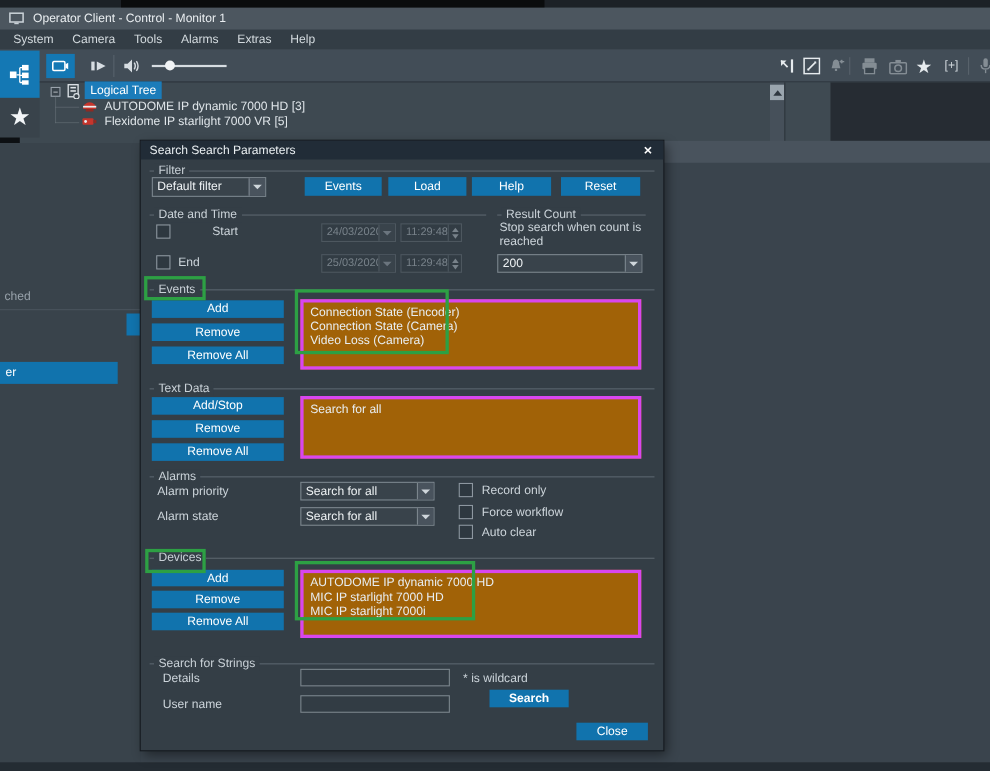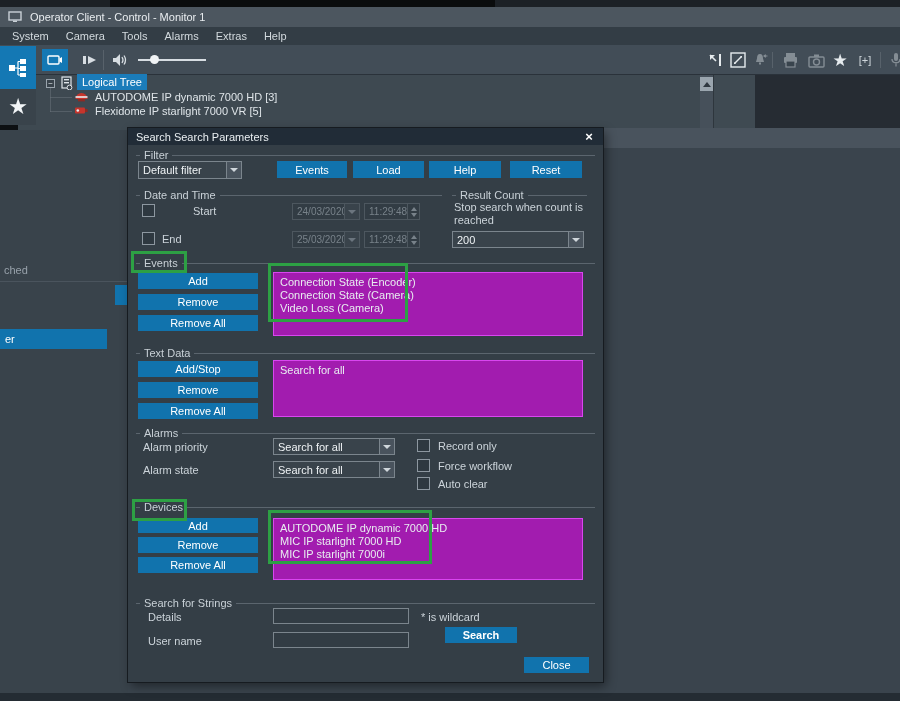--- a/index.html
+++ b/index.html
@@ -79,21 +79,21 @@
   .dd-val { flex:1; padding:2px 4px 0 4px; overflow:hidden; white-space:nowrap; }
   .dd-arrow { width:15px; background:#49535d; border-left:1px solid #7b858d; display:flex; align-items:center; justify-content:center; }
   .tri-dn { width:0; height:0; border-left:4px solid transparent; border-right:4px solid transparent; border-top:4px solid #cfd6db; }
   .dd.dis { background:#323c44; border-color:#4d575f; color:#78828a; }
   .dd.dis .dd-arrow { background:#39434b; border-left-color:#4d575f; }
   .dd.dis .tri-dn { border-top-color:#6b757e; }
   .spin { width:12px; border-left:1px solid #4d575f; display:flex; flex-direction:column; align-items:center; justify-content:center; gap:2px; }
   .tri-mini-up { width:0; height:0; border-left:3px solid transparent; border-right:3px solid transparent; border-bottom:4px solid #78828a; }
   .tri-mini-dn { width:0; height:0; border-left:3px solid transparent; border-right:3px solid transparent; border-top:4px solid #78828a; }
 
-  .lb { position:absolute; border:1px solid #d946ef; background:#a21caf; color:#e8edf0; padding:3px 6px; line-height:13px; }
+  .lb { position:absolute; border:3px solid #d946ef; background:#a16207; color:#e8edf0; padding:3px 6px; line-height:13px; }
   .lb div { white-space:nowrap; }
   .cb { position:absolute; width:13px; height:13px; background:#2e3840; border:1px solid #8d97a0; cursor:pointer; }
   .lbl { position:absolute; color:#ccd4da; white-space:nowrap; }
   .inp { position:absolute; background:#323c44; border:1px solid #7b858d; color:#eef2f4; font-family:"Liberation Sans",sans-serif; font-size:11px; padding:0 3px; }
   .ann { position:absolute; border:3px solid #2da044; }
 </style>
 </head>
 <body>
 
 <div id="screen">

